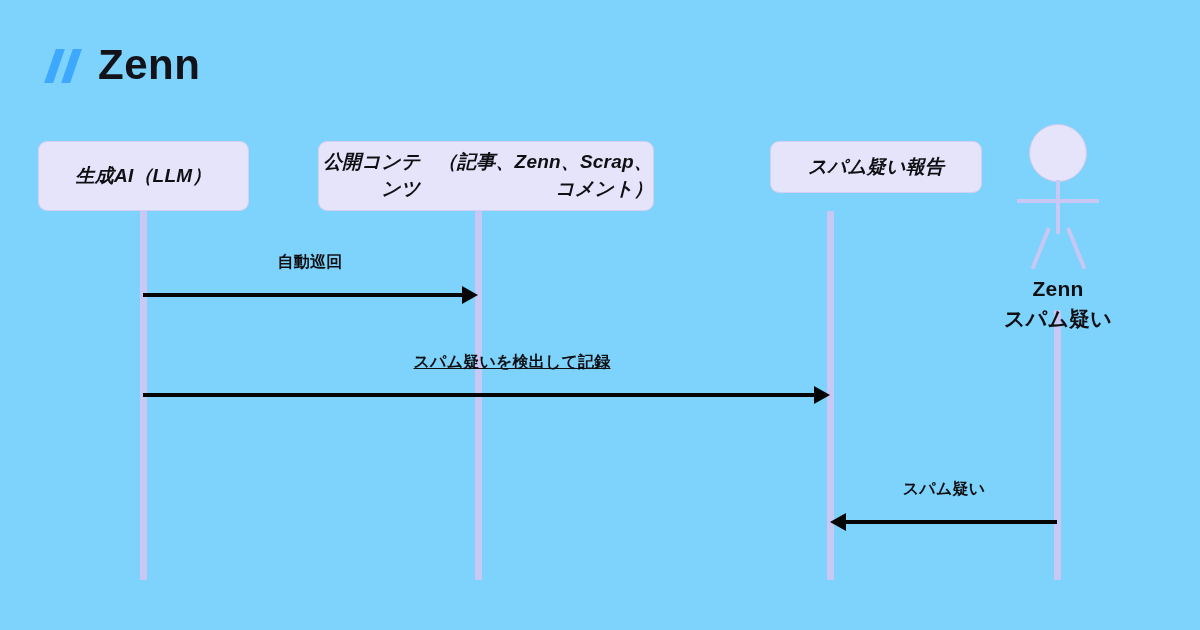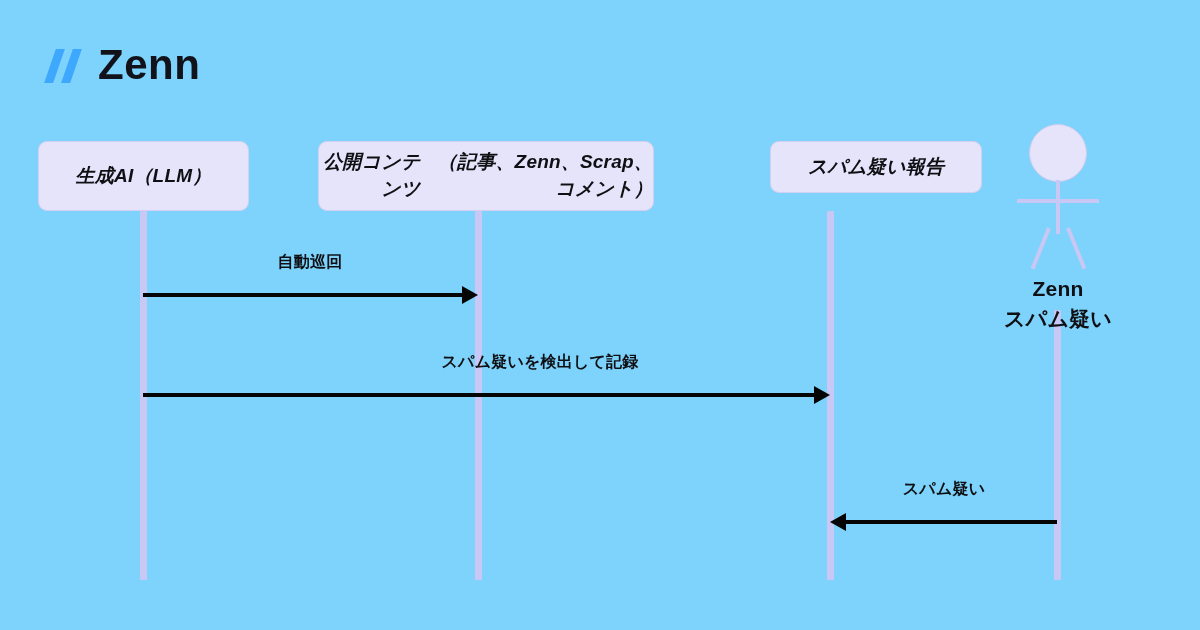--- a/index.html
+++ b/index.html
@@ -236,21 +236,21 @@
       <div>スパム疑い</div>
     </div>
   </div>
 
   <div class="msg-label" style="left:310px; top:254px;">自動巡回</div>
   <div class="message" style="left:143px; top:293px;">
     <div class="msg-line" style="width:321px;"></div>
     <div class="msg-head right" style="left:319px;"></div>
   </div>
 
-  <div class="msg-label" style="left:540px; top:354px;">スパム疑いを検出して記録</div>
+  <div class="msg-label" style="left:512px; top:354px;text-decoration:underline;">スパム疑いを検出して記録</div>
   <div class="message" style="left:143px; top:393px;">
     <div class="msg-line" style="width:673px;"></div>
     <div class="msg-head right" style="left:671px;"></div>
   </div>
 
   <div class="msg-label" style="left:944px; top:481px;">スパム疑い</div>
   <div class="message" style="left:830px; top:520px;">
     <div class="msg-line" style="left:14px; width:213px;"></div>
     <div class="msg-head left" style="left:0px;"></div>
   </div>

